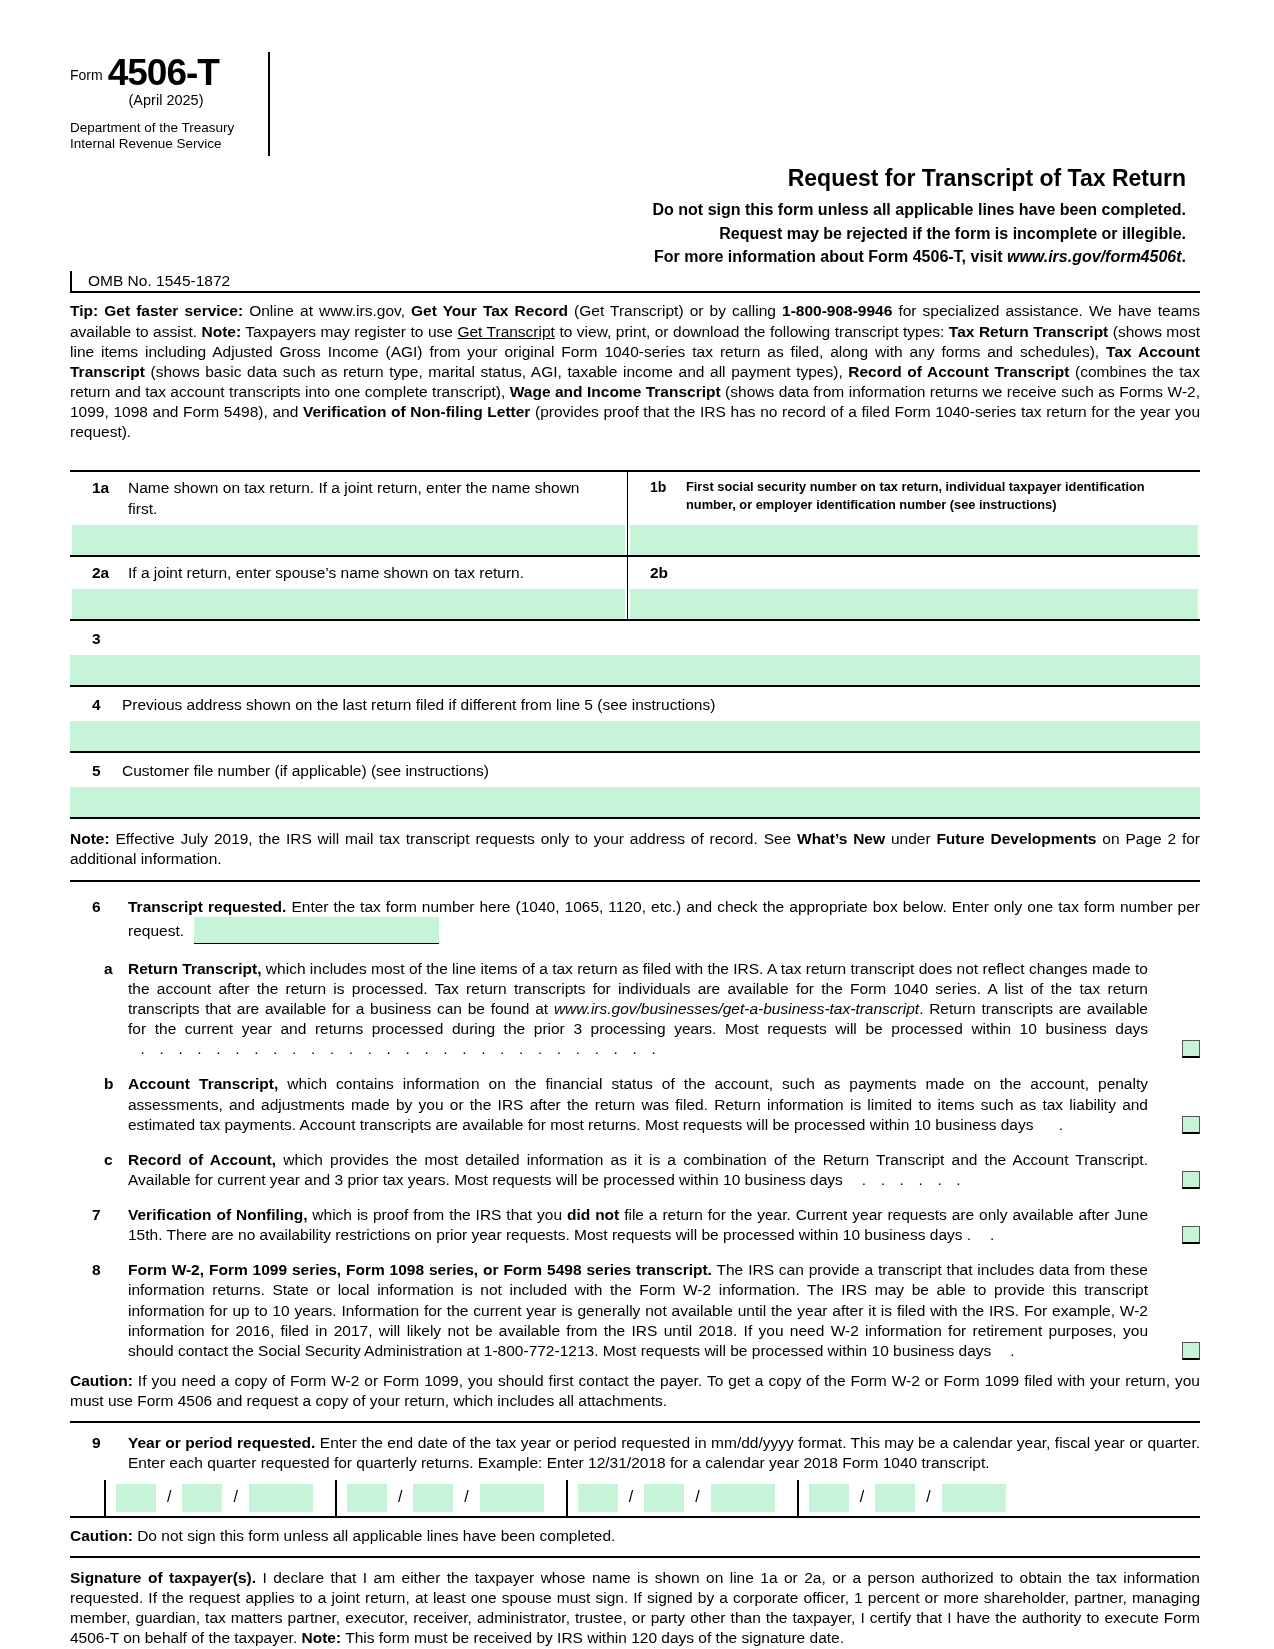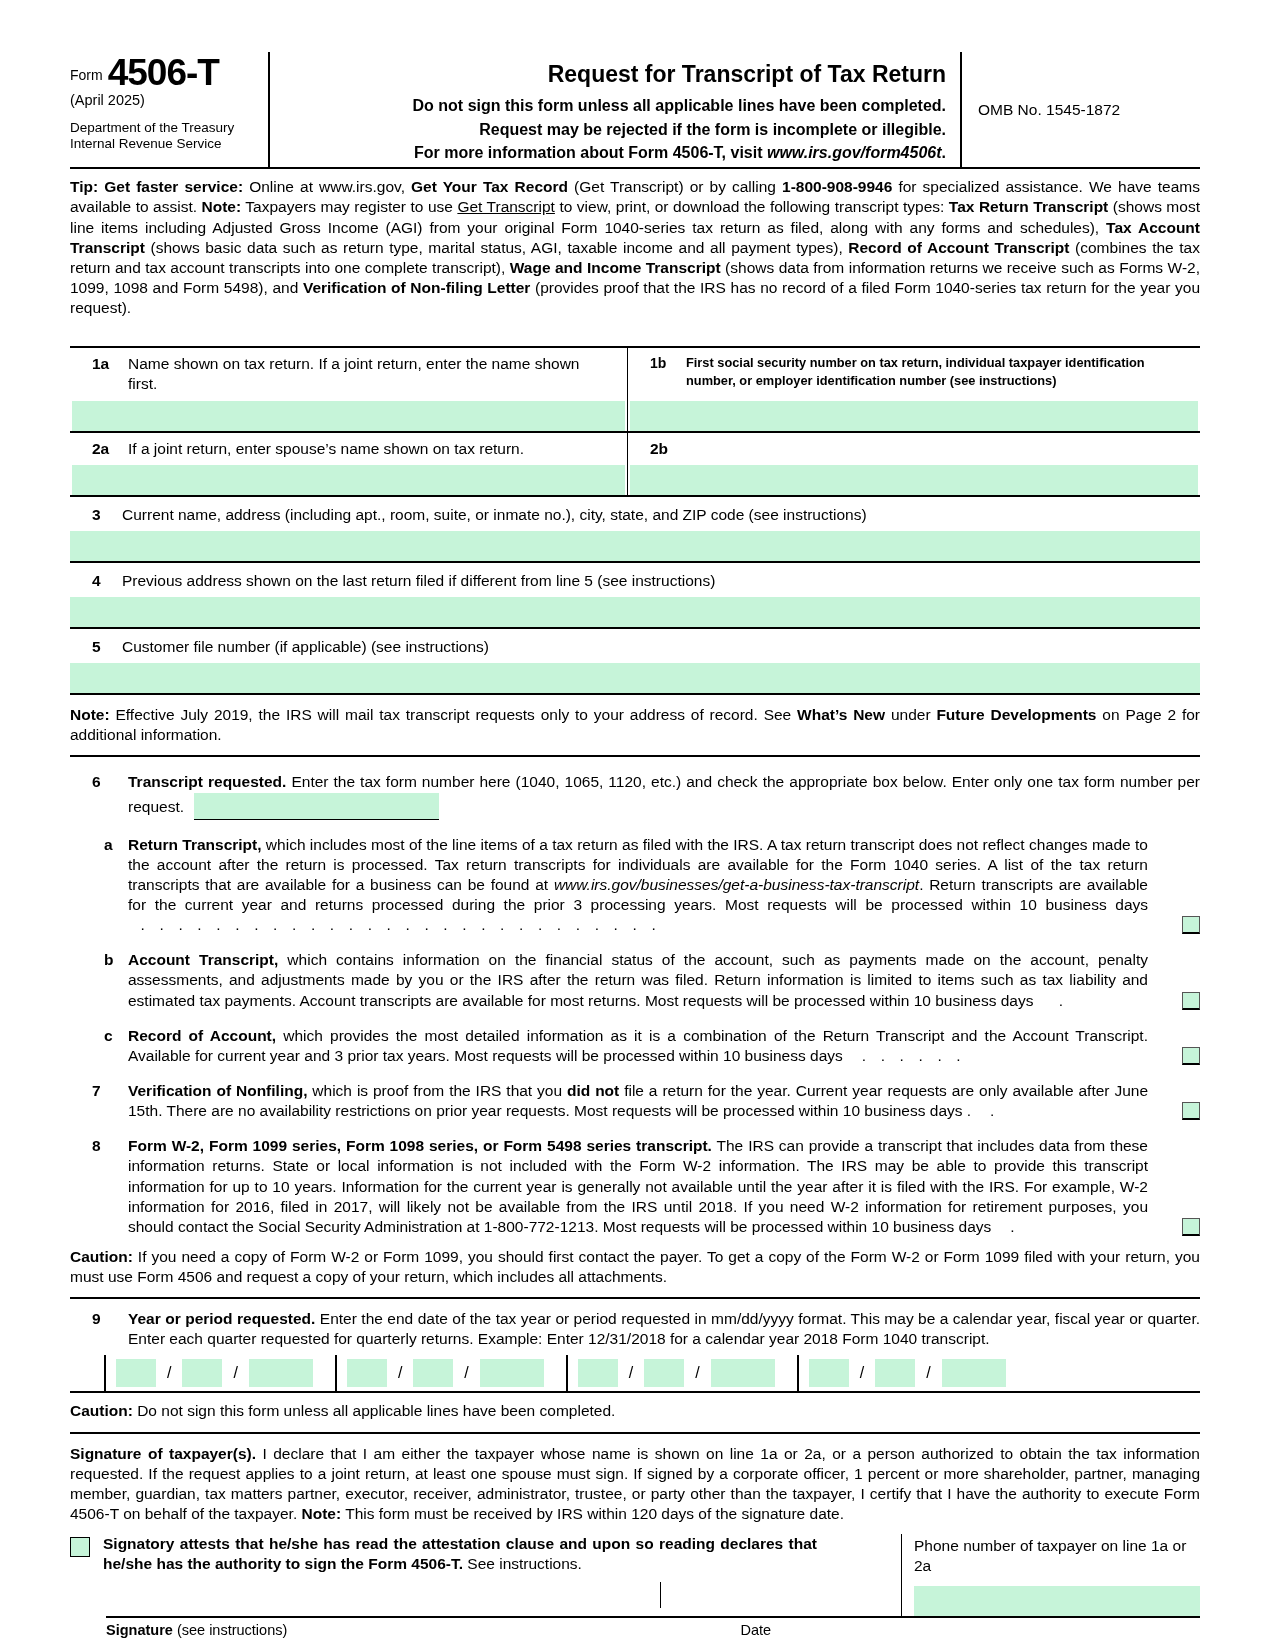--- a/index.html
+++ b/index.html
@@ -7,26 +7,26 @@
   .page{
     width:1274px; min-height:1649px; box-sizing:border-box;
     padding:52px 74px 30px 70px;
     font-family:"Liberation Sans", sans-serif;
     font-size:15.5px; line-height:1.3; color:#000;
   }
   .b{font-weight:700}.i{font-style:italic}.bi{font-weight:700;font-style:italic}.u{text-decoration:underline}
   p{margin:0}
 
   
-  .form-header{display:flex; border-bottom:2px solid #000;}
+  .form-header{display:flex; border-bottom:2px solid #000;flex-direction:column;}
   .fh-left{width:192px; border-right:2px solid #000; padding:4px 6px 4px 0;}
   .fh-formline{display:flex; align-items:flex-end; gap:5px;}
   .fh-word{font-size:14px; padding-bottom:5px;}
   .fh-number{font-size:37px; font-weight:700; letter-spacing:-1px; line-height:.9;}
-  .fh-rev{font-size:14.5px; margin:2px 0 10px;}
+  .fh-rev{text-align:center; font-size:14.5px; margin:2px 0 10px;}
   .fh-dept{font-size:13.5px; line-height:1.18;}
   .fh-center{flex:1; text-align:right; padding:6px 14px 0;}
   .fh-title{font-size:23px; font-weight:700; margin:2px 0 6px;}
   .fh-sub{font-weight:700; font-size:16px; margin:3px 0;}
   .fh-right{width:222px; border-left:2px solid #000; display:flex; align-items:center; padding-left:16px; font-size:15.5px;}
 
   
   .tip{margin:8px 0 10px; text-align:justify;}
   .para{margin:10px 0; text-align:justify;}
 
@@ -137,21 +137,20 @@
     <div class="t1-cell lc t1-grn">
       <div class="field"></div>
     </div>
     <div class="t1-cell t1-grn">
       <div class="field"></div>
     </div>
   </section>
 
   <div class="simple-line">
     <span class="sl-num">3</span>
-    <span>Current name, address (including apt., room, suite, or inmate no.), city, state, and ZIP code (see instructions)</span>
   </div>
   <div class="bar"></div>
 
   <div class="simple-line">
     <span class="sl-num">4</span>
     <span>Previous address shown on the last return filed if different from line 5 (see instructions)</span>
   </div>
   <div class="bar"></div>
 
   <div class="simple-line">

